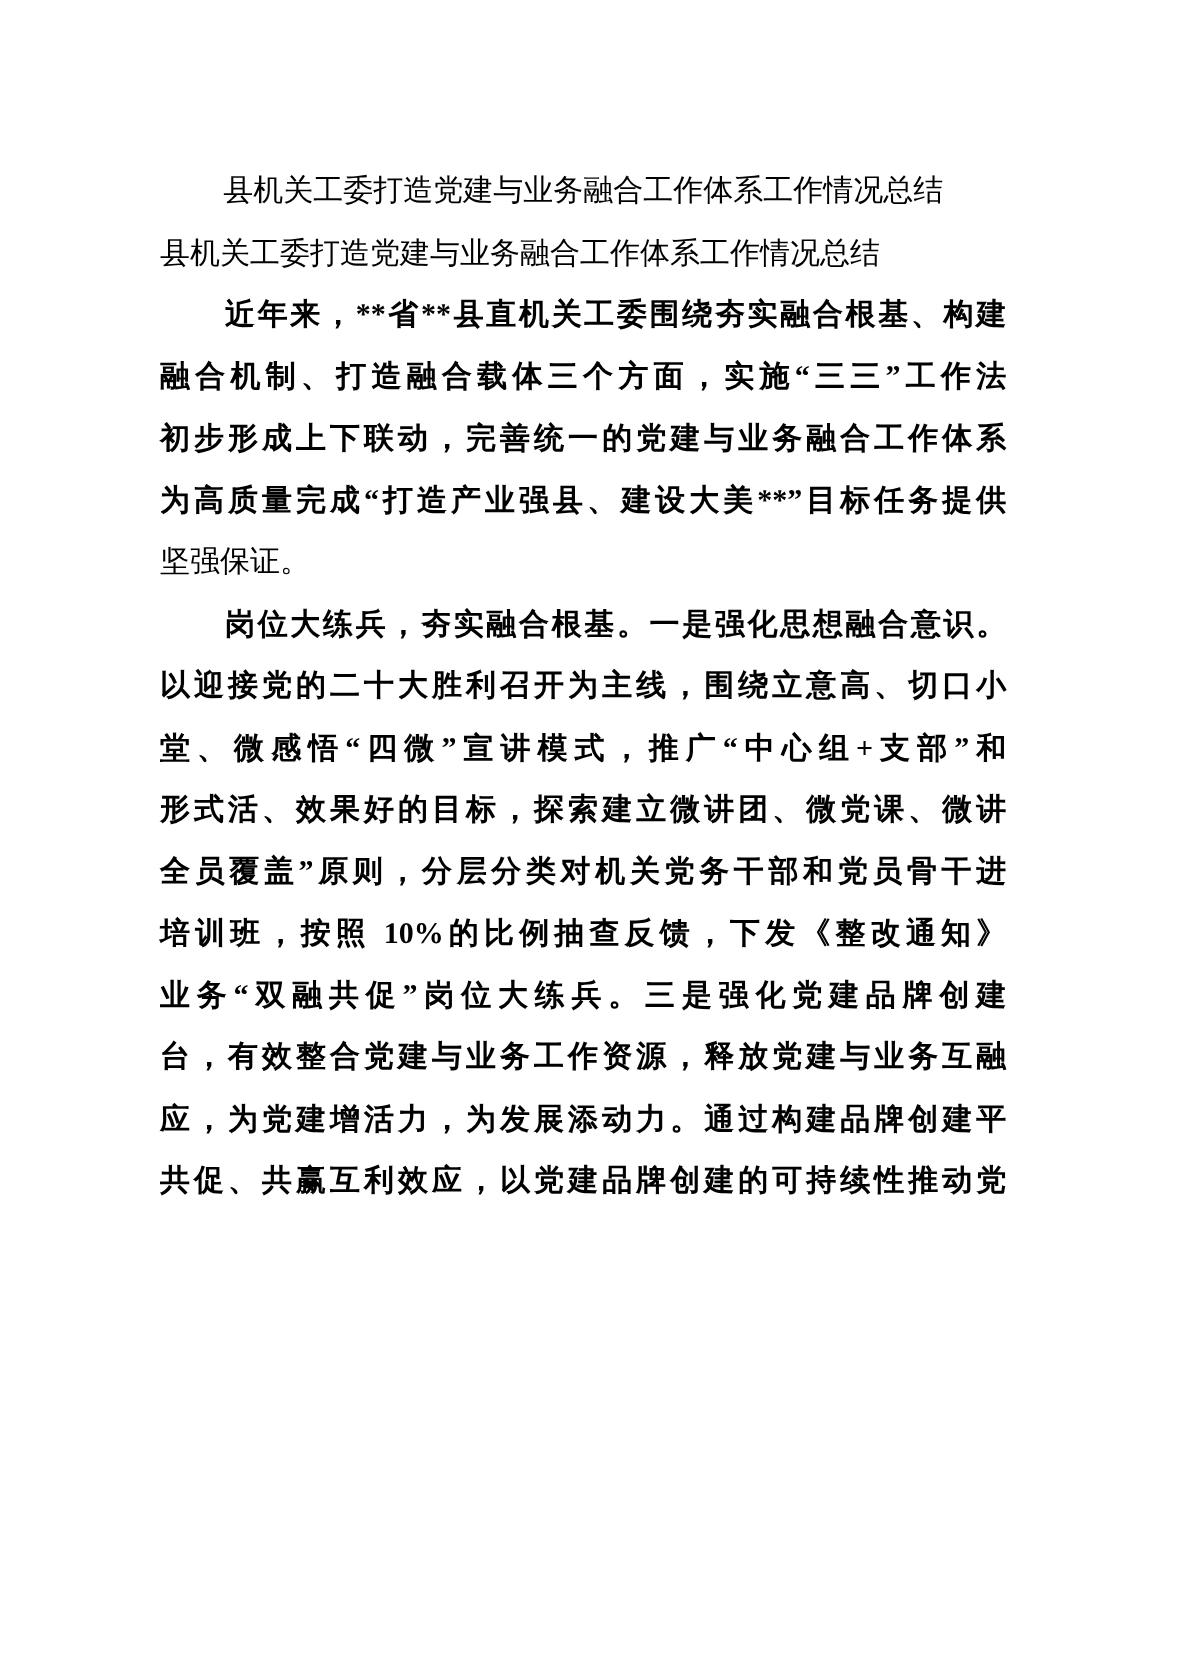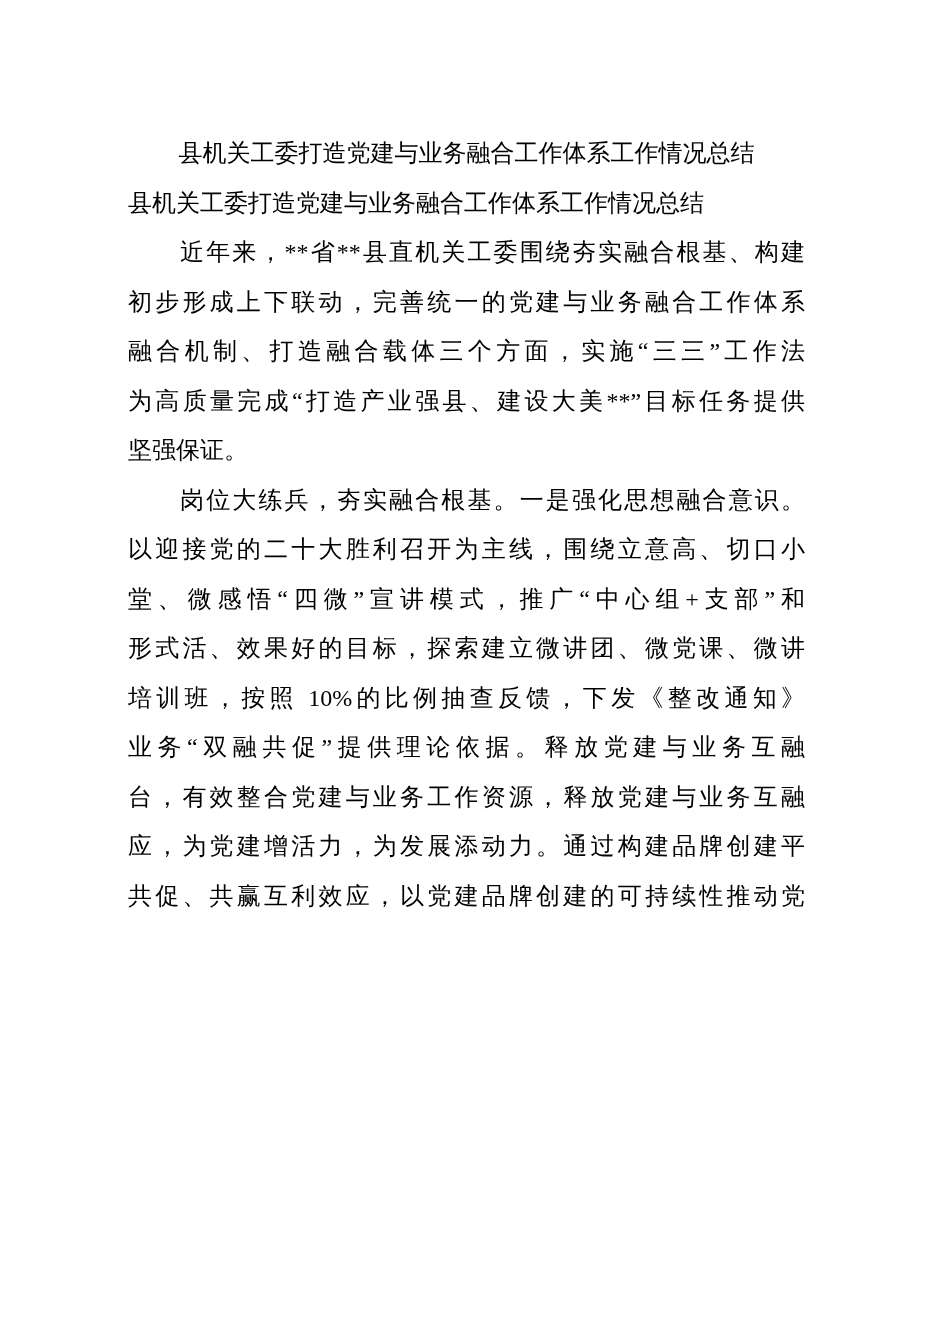--- a/index.html
+++ b/index.html
@@ -25,20 +25,21 @@
   .line {
     height: 49.5px;
     line-height: 49.5px;
     font-size: 24px;
     letter-spacing: 0;
     color: #000000;
   }
   .line.fill {
     text-align: justify;
     text-align-last: justify;
+    font-weight: bold;
   }
   .line.left {
     text-align: left;
     text-align-last: left;
   }
   .line.center {
     text-align: center;
     text-align-last: center;
   }
   .line.indent {
@@ -46,27 +47,28 @@
   }
 </style>
 </head>
 <body>
 
 <div class="page">
   <div class="doc">
       <div class="line center">县机关工委打造党建与业务融合工作体系工作情况总结</div>
       <div class="line left">县机关工委打造党建与业务融合工作体系工作情况总结</div>
       <div class="line fill indent">近年来，**省**县直机关工委围绕夯实融合根基、构建</div>
+      <div class="line fill">融合机制、打造融合载体三个方面，实施“三三”工作法</div>
       <div class="line fill">初步形成上下联动，完善统一的党建与业务融合工作体系</div>
-      <div class="line fill">融合机制、打造融合载体三个方面，实施“三三”工作法</div>
       <div class="line fill">为高质量完成“打造产业强县、建设大美**”目标任务提供</div>
       <div class="line left">坚强保证。</div>
       <div class="line fill indent">岗位大练兵，夯实融合根基。一是强化思想融合意识。</div>
       <div class="line fill">以迎接党的二十大胜利召开为主线，围绕立意高、切口小</div>
       <div class="line fill">堂、微感悟“四微”宣讲模式，推广“中心组+支部”和</div>
       <div class="line fill">形式活、效果好的目标，探索建立微讲团、微党课、微讲</div>
+      <div class="line fill">全员覆盖”原则，分层分类对机关党务干部和党员骨干进</div>
       <div class="line fill">培训班，按照 10%的比例抽查反馈，下发《整改通知》</div>
-      <div class="line fill">业务“双融共促”提供理论依据。释放党建与业务互融</div>
+      <div class="line fill">业务“双融共促”岗位大练兵。三是强化党建品牌创建</div>
       <div class="line fill">台，有效整合党建与业务工作资源，释放党建与业务互融</div>
       <div class="line fill">应，为党建增活力，为发展添动力。通过构建品牌创建平</div>
       <div class="line fill">共促、共赢互利效应，以党建品牌创建的可持续性推动党</div>
     </div>
 </div>
 
 </body></html>

